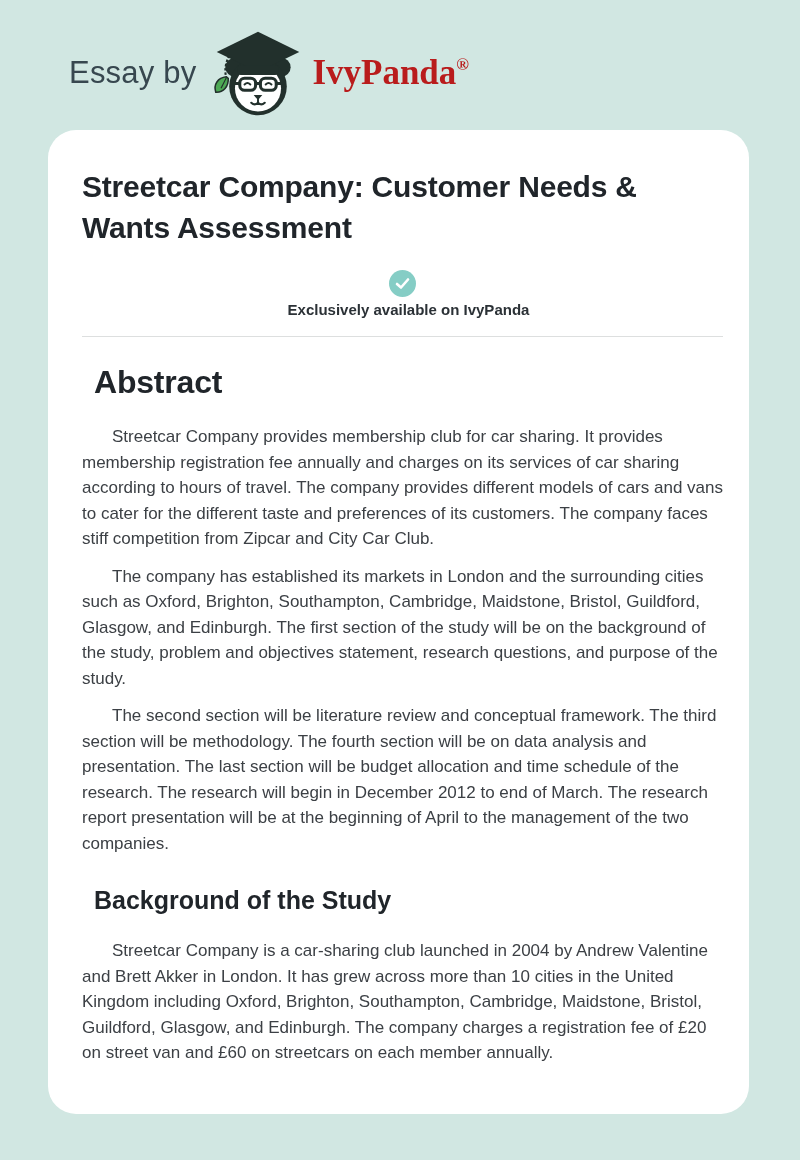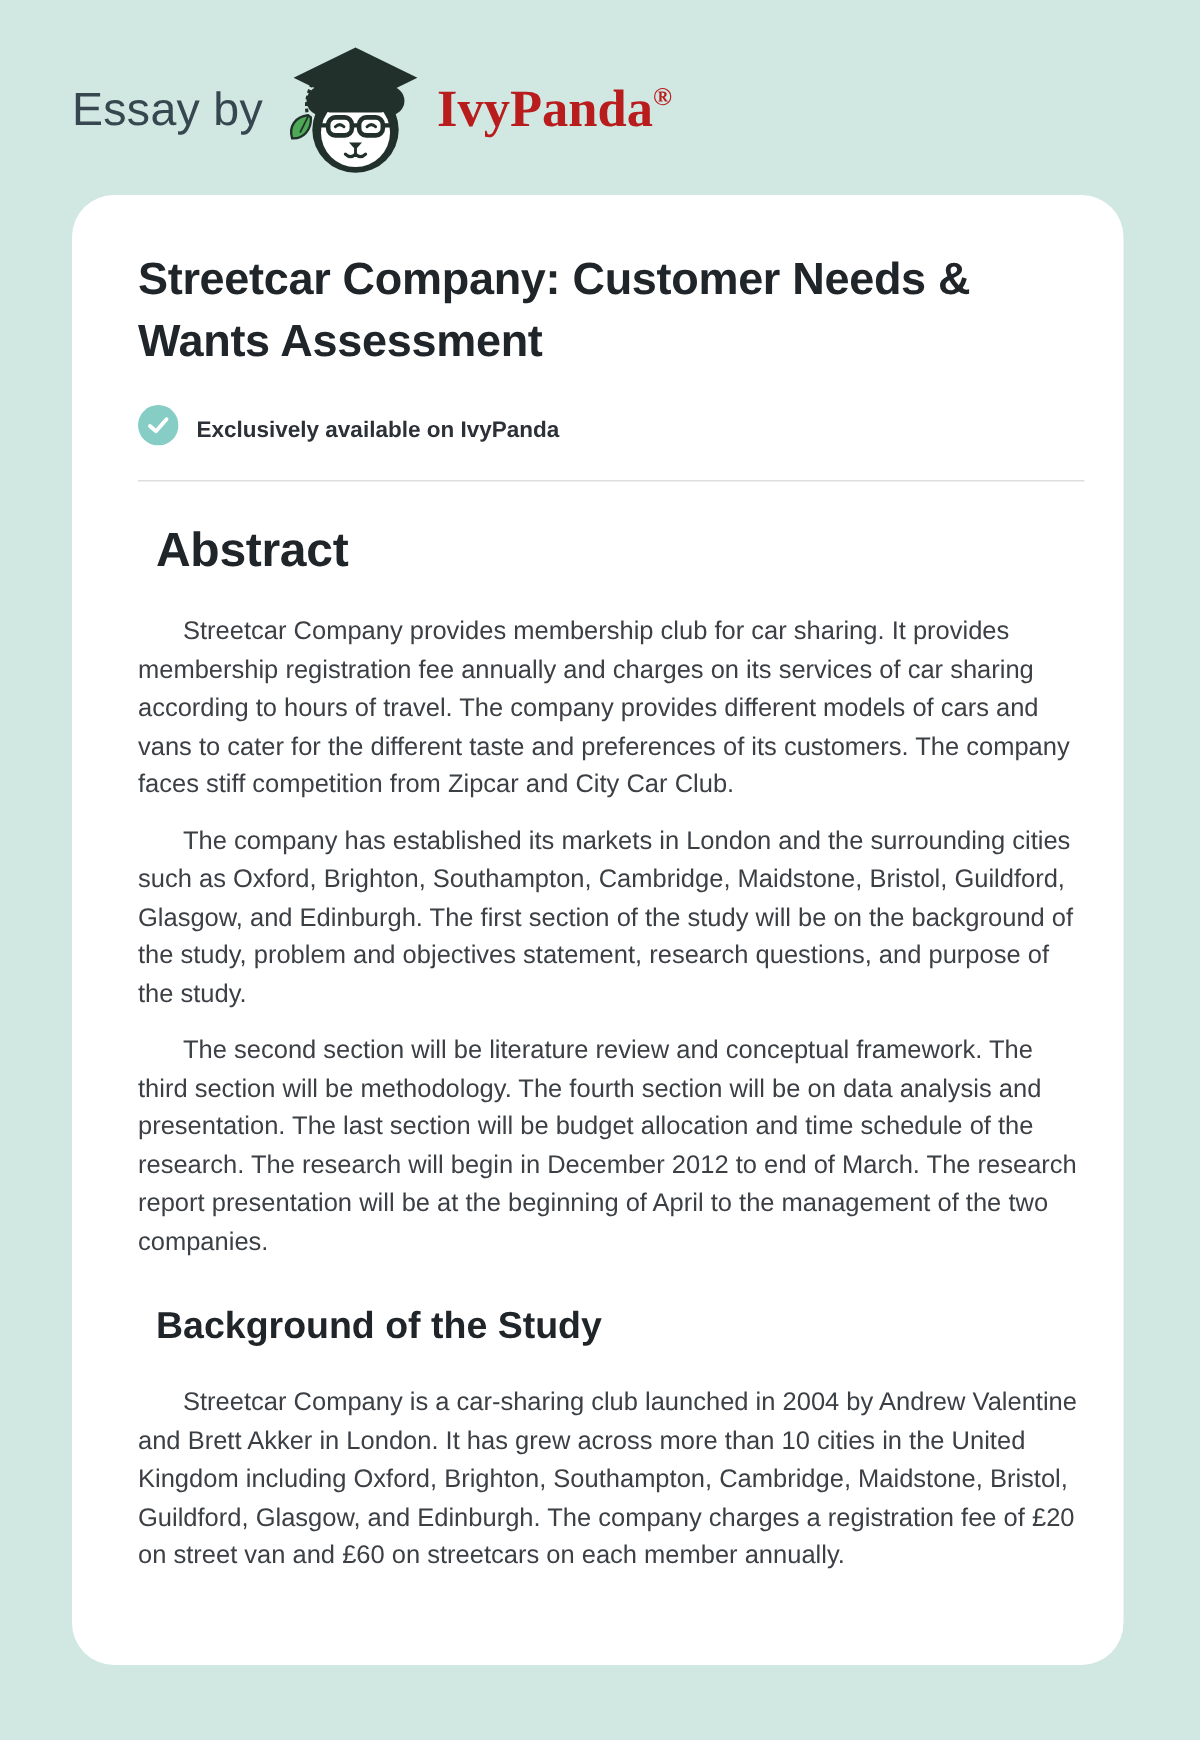--- a/index.html
+++ b/index.html
@@ -9,21 +9,21 @@
     height: 1160px;
     background: #d1e7e2;
     font-family: "Liberation Sans", sans-serif;
     color: #3c4045;
   }
 
   
   .site-header {
     display: flex;
     align-items: center;
-    padding: 24px 0 0 48px;
+    padding: 24px 0 0 69px;
     height: 122px;
   }
   .essay-by {
     font-size: 31px;
     color: #37474f;
     letter-spacing: 0.2px;
     margin-right: 14px;
     white-space: nowrap;
   }
   .logo-svg { width: 96px; height: 96px; display: block; }
@@ -41,36 +41,37 @@
   }
 
   
   .card {
     background: #ffffff;
     width: 701px;
     min-height: 980px;
     margin-left: 48px;
     margin-top: 8px;
     border-radius: 28px;
-    padding: 36px 26px 48px 44px;
+    padding: 36px 26px 48px 34px;
   }
 
   .doc-title {
     font-size: 30px;
     line-height: 41px;
     font-weight: bold;
     color: #20252a;
     margin: 0 0 22px 0;
     letter-spacing: -0.2px;
   }
 
   .badge-row {
     display: flex;
     align-items: center;
     margin: 0 0 4px 0;
+    flex-direction: column;
   }
   .check-circle { width: 27px; height: 27px; flex: 0 0 auto; }
   .badge-label {
     margin-left: 12px;
     font-size: 15px;
     font-weight: bold;
     color: #2b3136;
   }
 
   .divider {

